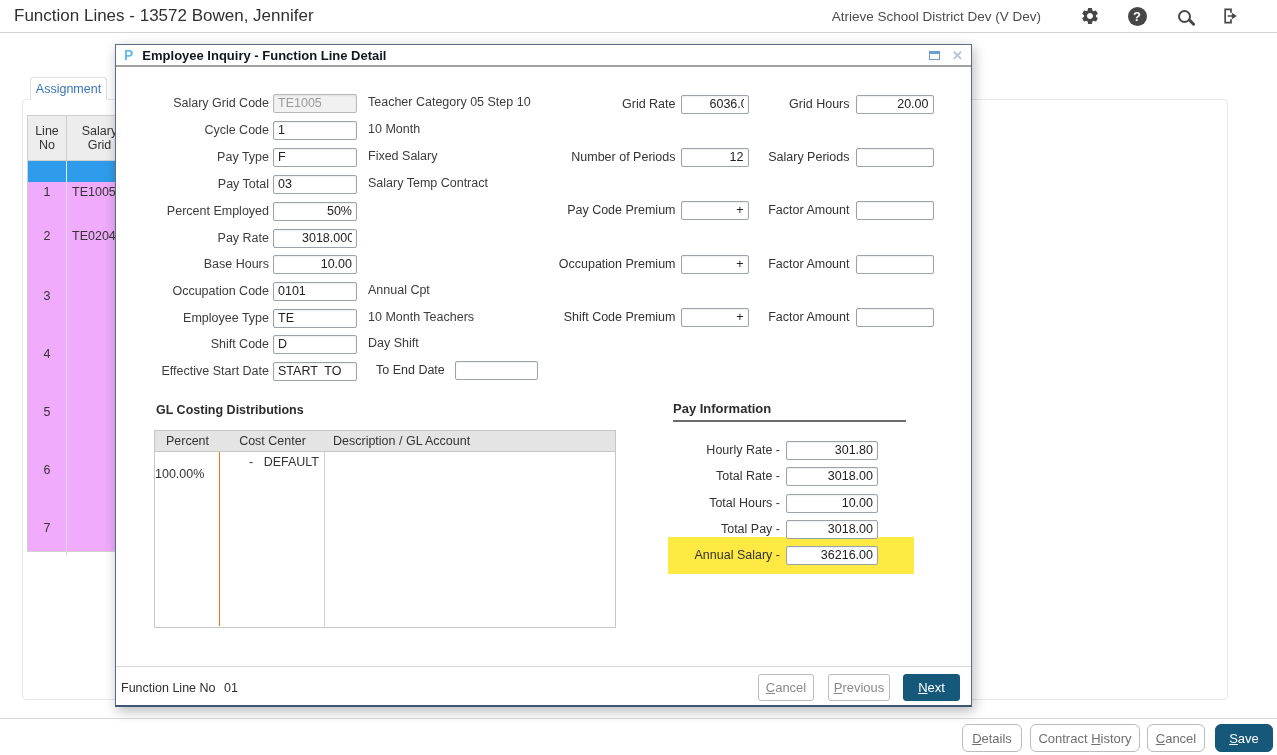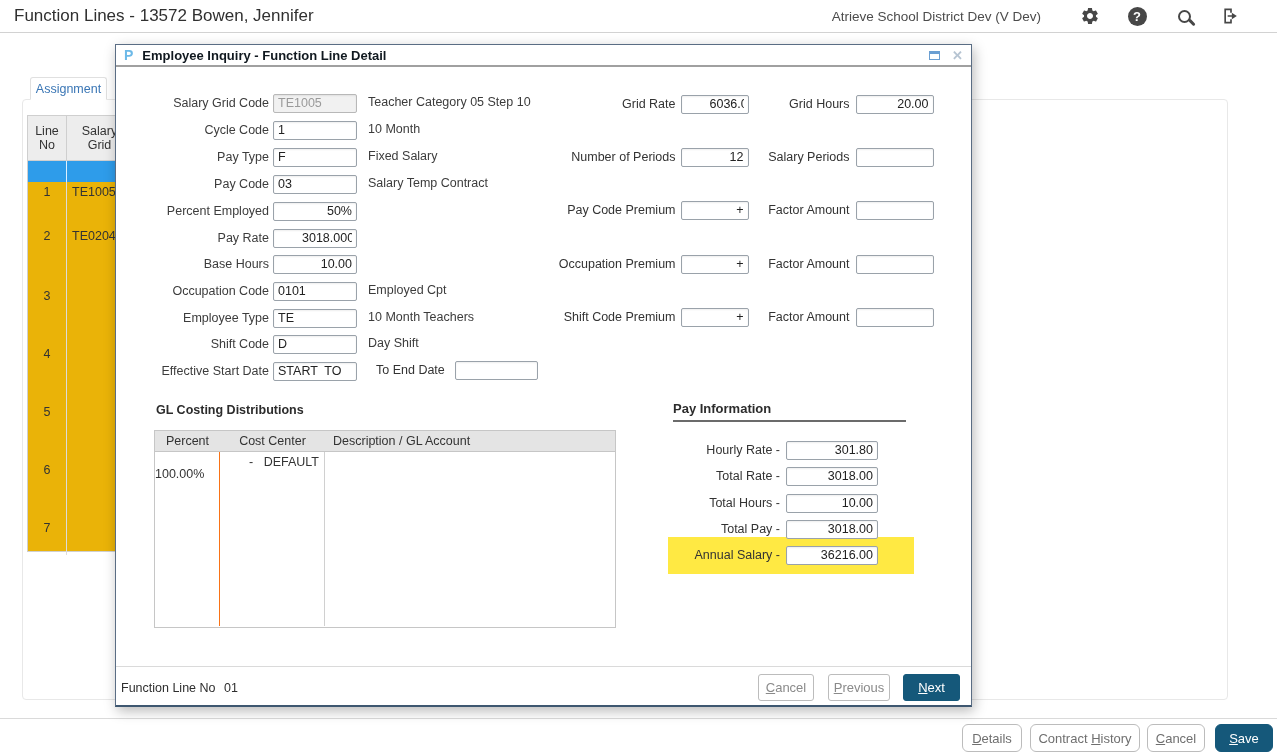--- a/index.html
+++ b/index.html
@@ -26,21 +26,21 @@
 
   
   .panel { position:absolute; left:22px; top:99px; width:1206px; height:601px;
     border:1px solid #e8e8e8; border-radius:4px; background:#fff; }
   .tab { position:absolute; left:30px; top:77px; width:77px; height:23px; background:#fff;
     border:1px solid #e0e0e0; border-bottom:1px solid #fff; border-radius:3px 3px 0 0;
     color:#3a76b5; font-size:12.5px; text-align:center; line-height:22px; z-index:2; cursor:pointer; }
 
   
   .atable { position:absolute; left:27px; top:115px; width:106px; height:437px;
-    border:1px solid #cfcfcf; z-index:1; font-size:12.5px; color:#333; background:#eab308; }
+    border:1px solid #cfcfcf; z-index:1; font-size:12.5px; color:#333; background:#f0abfc; }
   .a-hdr { display:flex; height:45px; background:#ededed; border-bottom:1px solid #cfcfcf; text-align:center; }
   .a-hdr .hc1 { width:39px; border-right:1px solid #cfcfcf; display:flex; flex-direction:column; justify-content:center; }
   .a-hdr .hc2 { flex:1; display:flex; flex-direction:column; justify-content:center; }
   .sel-row { display:flex; height:21px; }
   .sel-row .c1 { width:39px; background:#2e9cea; border-right:1px solid #dff0fc; }
   .sel-row .c2 { flex:1; background:#2e9cea; }
   .arow { display:flex; }
   .arow .c1 { width:39px; border-right:1px solid #dcdcdc; text-align:center; padding-top:3px; }
   .arow .c2 { flex:1; padding:3px 0 0 5px; }
 
@@ -204,40 +204,40 @@
     <span class="lbl">Cycle Code</span>
     <input class="inp w84" value="1" style="">
     <span class="desc">10 Month</span>
   </div>
   <div class="fl-row" style="top:102px">
     <span class="lbl">Pay Type</span>
     <input class="inp w84" value="F" style="">
     <span class="desc">Fixed Salary</span>
   </div>
   <div class="fl-row" style="top:129px">
-    <span class="lbl">Pay Code</span>
+    <span class="lbl">Pay Total</span>
     <input class="inp w84" value="03" style="">
     <span class="desc">Salary Temp Contract</span>
   </div>
   <div class="fl-row" style="top:156px">
     <span class="lbl">Percent Employed</span>
     <input class="inp w84 num" value="50%" style="">
   </div>
   <div class="fl-row" style="top:183px">
     <span class="lbl">Pay Rate</span>
     <input class="inp w84 num" value="3018.000" style="">
   </div>
   <div class="fl-row" style="top:209px">
     <span class="lbl">Base Hours</span>
     <input class="inp w84 num" value="10.00" style="">
   </div>
   <div class="fl-row" style="top:236px">
     <span class="lbl">Occupation Code</span>
     <input class="inp w84" value="0101" style="">
-    <span class="desc">Employed Cpt</span>
+    <span class="desc">Annual Cpt</span>
   </div>
   <div class="fl-row" style="top:263px">
     <span class="lbl">Employee Type</span>
     <input class="inp w84" value="TE" style="">
     <span class="desc">10 Month Teachers</span>
   </div>
   <div class="fl-row" style="top:316px">
     <span class="lbl">Effective Start Date</span>
     <input class="inp w84" value="START  TO" style="">
     <span class="ed-lbl">To End Date</span>

